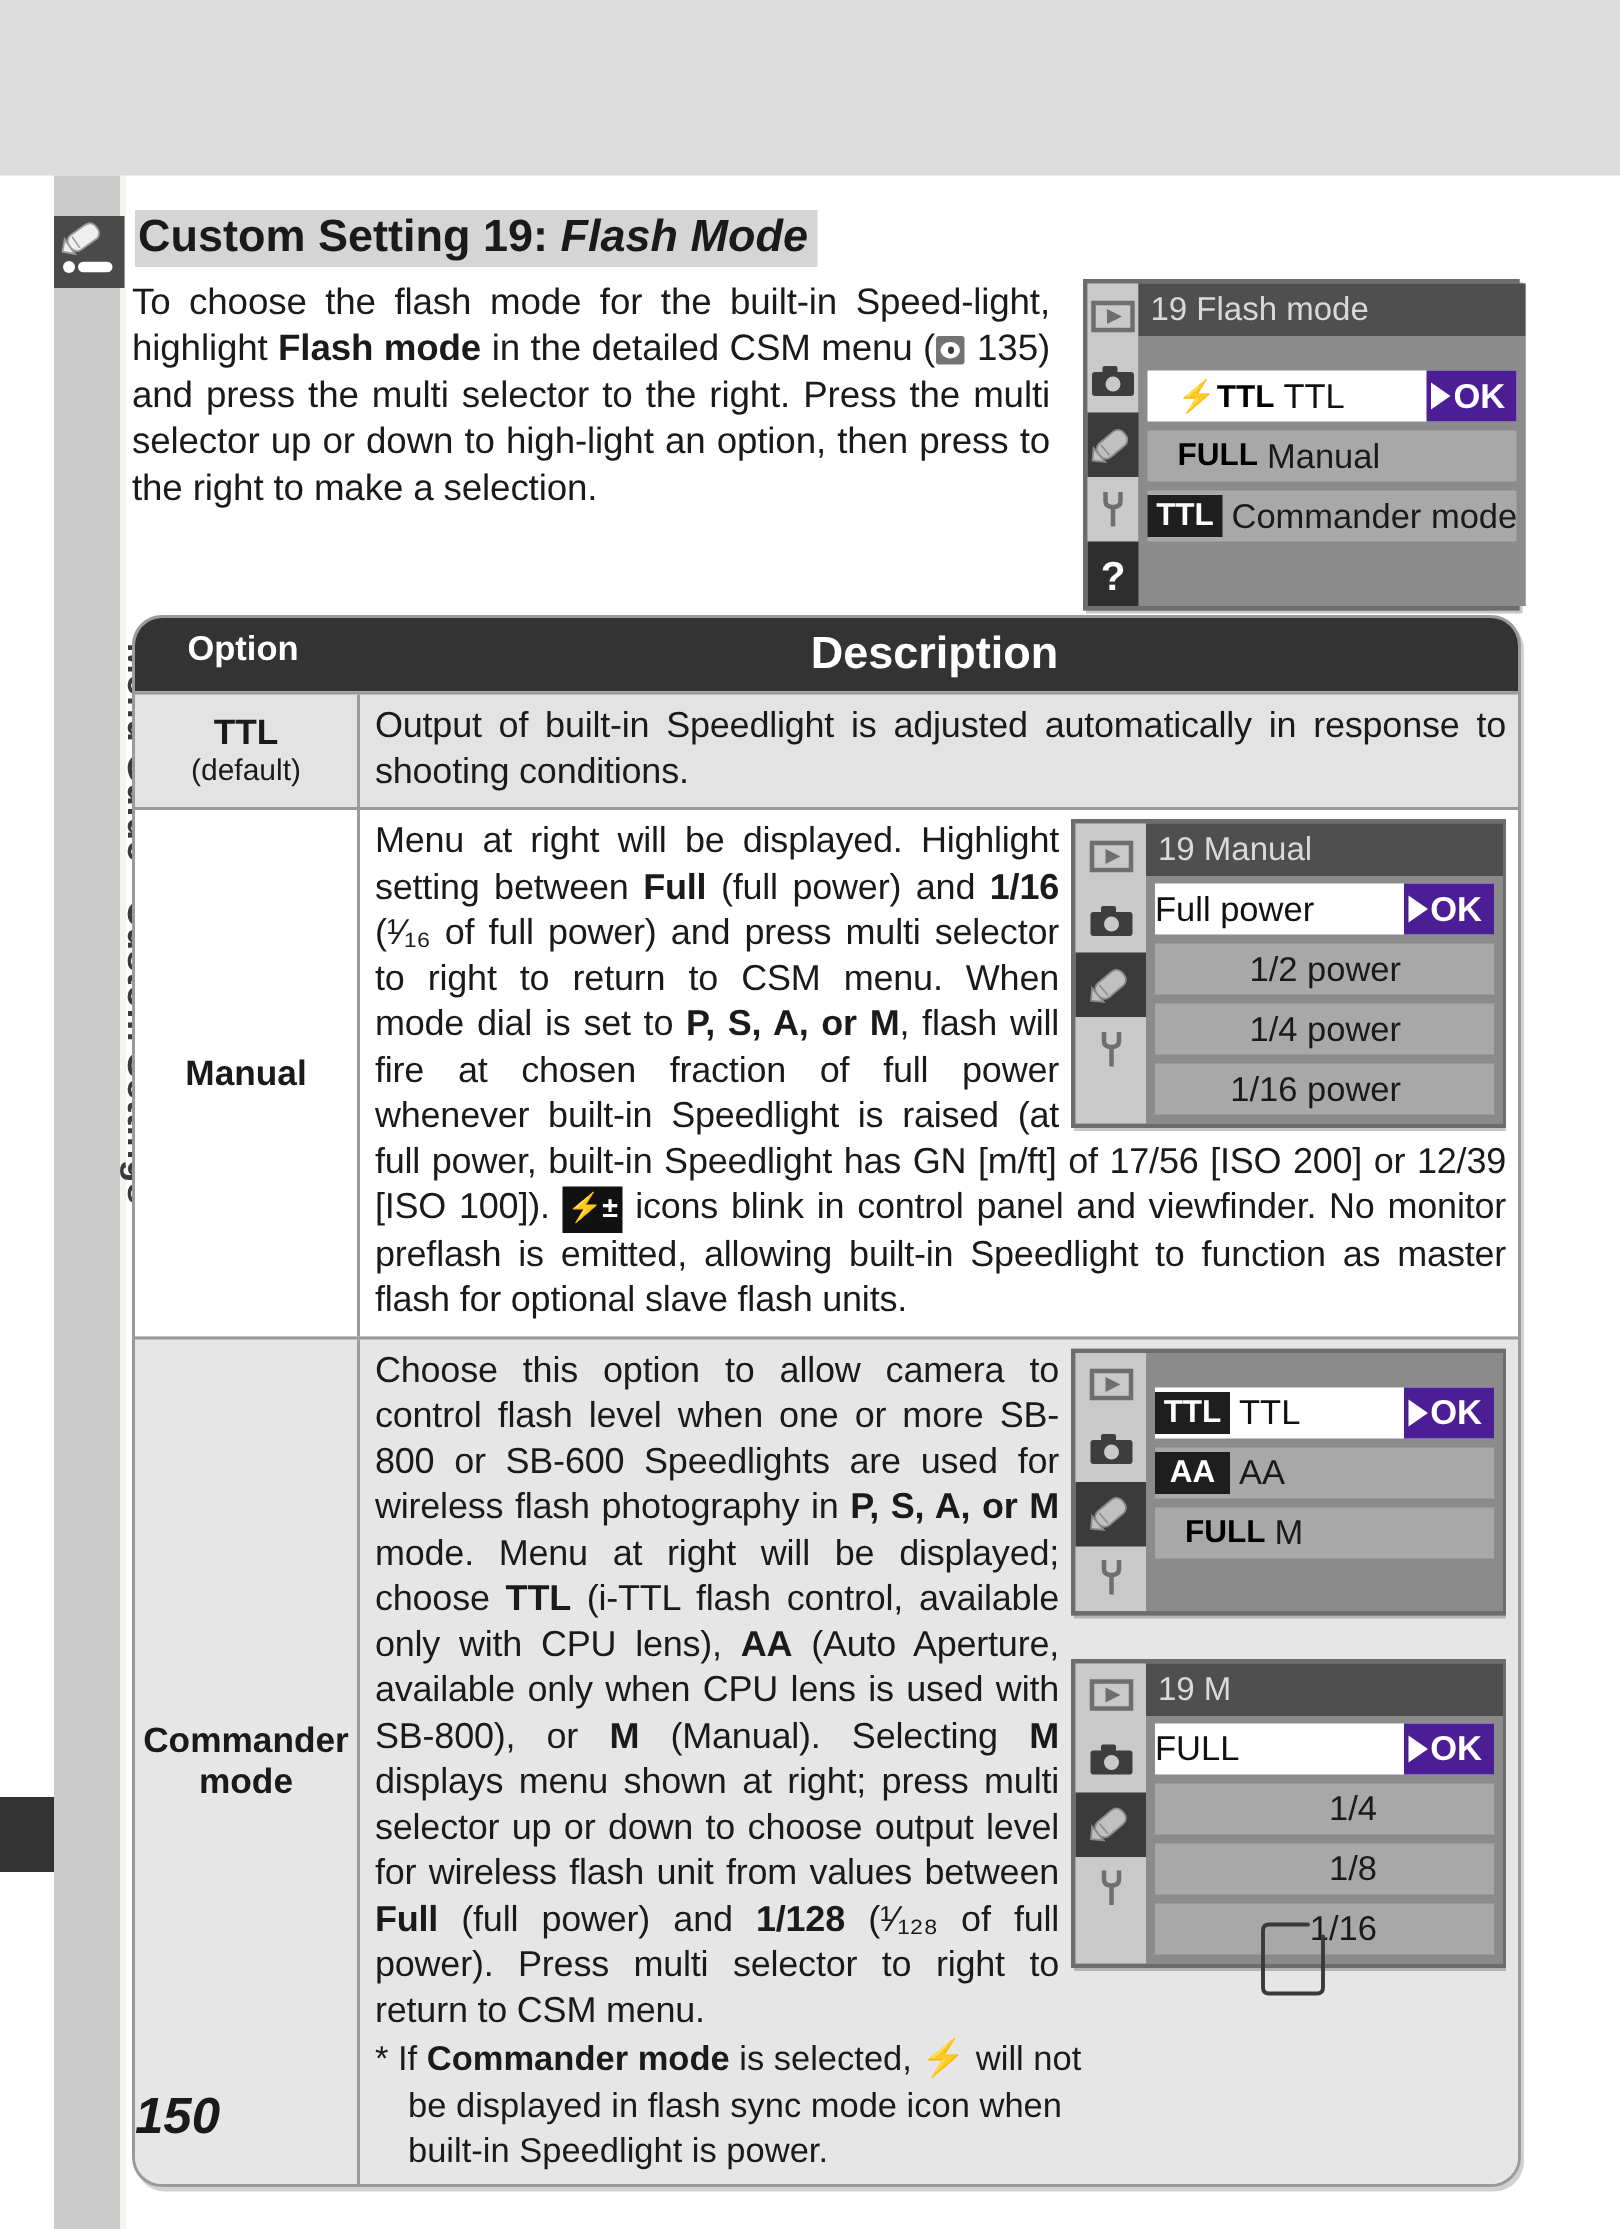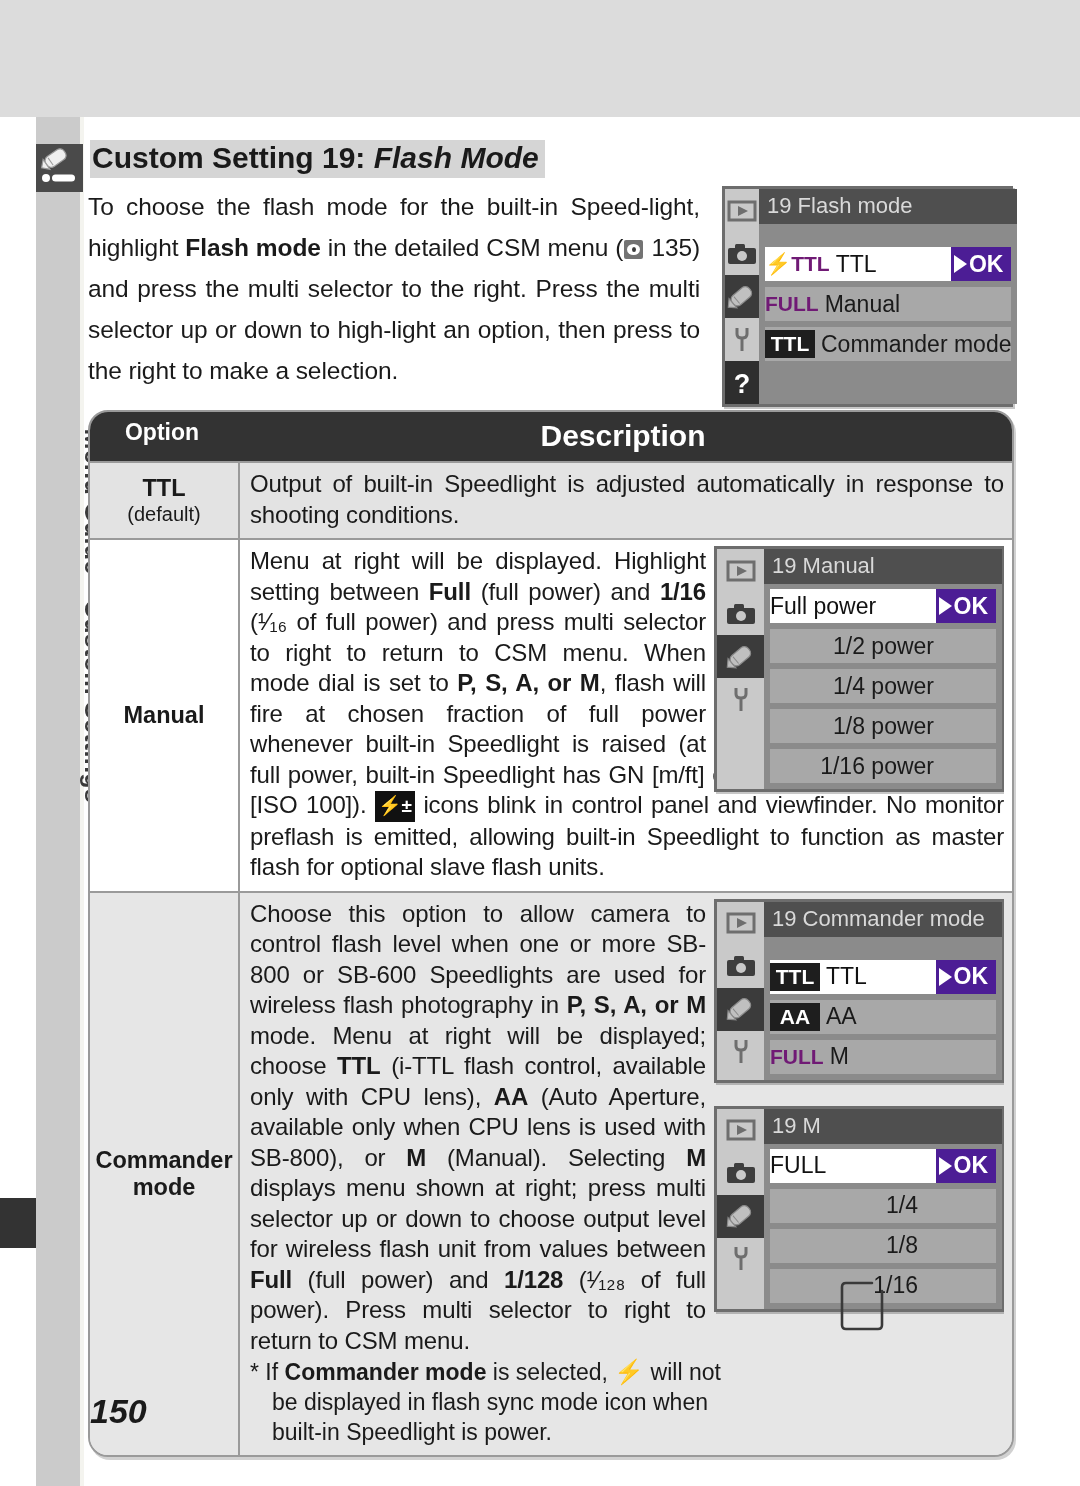--- a/index.html
+++ b/index.html
@@ -29,21 +29,21 @@
   .title{
     position:absolute;left:90px;top:140px;
     font-size:30px;font-weight:bold;
     background:#d5d5d5;padding:1px 6px 3px 2px;
     display:inline-block;white-space:nowrap;
   }
   .title .it{font-style:italic;}
 
   .intro{
     position:absolute;left:88px;top:186px;width:612px;
-    font-size:24.5px;line-height:41px;
+    font-size:24.5px;line-height:31px;
     text-align:justify;text-align-last:left;
     letter-spacing:-0.1px;
   }
   .intro b{font-weight:bold;}
   .ico-inline{
     display:inline-block;width:19px;height:19px;background:#737373;
     vertical-align:-3px;position:relative;margin:0 1px;border-radius:2px;
   }
   .ico-inline:after{
     content:"";position:absolute;left:3px;top:4px;width:13px;height:11px;
@@ -99,22 +99,23 @@
   .rail-i.sel{background:#3b3b3b;}
   .rail-i.help{background:#2e2e2e;}
   .lcd-body{flex:1;background:#8b8b8b;display:flex;flex-direction:column;}
   .lcd-title{background:#4f4f4f;color:#d9d9d9;font-size:22px;padding:4px 6px 5px 8px;white-space:nowrap;}
   .lcd-list{padding:5px 6px 6px 6px;background:#8b8b8b;flex:1;}
   .lcd-item{display:flex;align-items:center;height:34px;margin-bottom:6px;background:#a8a8a8;}
   .lcd-item:last-child{margin-bottom:0;}
   .lcd-item.blank{background:#8b8b8b;height:12px;}
   .lcd-item .badge{
     display:inline-flex;align-items:center;justify-content:center;
-    min-width:44px;height:28px;font-size:21px;font-weight:bold;color:#701a75;
+    min-width:44px;height:28px;font-size:21px;font-weight:bold;color:#000000;
     margin-right:6px;
+    padding-left:20px;
   }
   .lcd-item .badge.inv{background:#1e1e1e;color:#fff;padding:0 3px;}
   .lcd-item .lbl{font-size:23px;color:#1a1a1a;white-space:nowrap;}
   .lcd-item.sel-white{background:#ffffff;}
   .lcd-item.sel-white .lbl{color:#111;}
   .ok{
     margin-left:auto;background:#4c1d95;color:#fff;font-size:23px;font-weight:bold;
     height:34px;display:flex;align-items:center;padding:0 8px 0 3px;
   }
   .ok .tri{
@@ -290,24 +291,20 @@
                   </div>
                   <div class="lcd-item center">
                     <span class="lbl">1/2 power</span>
                       <span style="width:62px;display:inline-block"></span>
                   </div>
                   <div class="lcd-item center">
                     <span class="lbl">1/4 power</span>
                       <span style="width:62px;display:inline-block"></span>
                   </div>
                   <div class="lcd-item center">
-                    <span class="lbl">1/8 power</span>
-                      <span style="width:62px;display:inline-block"></span>
-                  </div>
-                  <div class="lcd-item center">
                     <span class="lbl">1/16 power</span>
                       <span style="width:62px;display:inline-block"></span>
                   </div>
                 </div>
               </div>
             </div>
           </div>
         </div>
 
         <div class="ptext"><span>Menu at right will be displayed.  Highlight setting between </span><b>Full</b><span> (full power) and </span><b>1/16</b><span> (¹⁄₁₆ of full power) and press multi selector to right to return to CSM menu.  When mode dial is set to </span><b>P, S, A, or M</b><span>, flash will fire at chosen fraction of full power whenever built-in Speedlight is raised (at full power, built-in Speedlight has GN [m/ft] of 17/56 [ISO 200] or 12/39 [ISO 100]).  </span><span style="display:inline-block;background:#111;color:#fff;font-weight:bold;font-size:19px;padding:0 3px;vertical-align:1px;">⚡±</span><span> icons blink in control panel and viewfinder.  No monitor preflash is emitted, allowing built-in Speedlight to function as master flash for optional slave flash units.</span></div>
@@ -350,21 +347,20 @@
                     </svg>
                 </div>
                 <div class="rail-i">
                   <svg width="26" height="28" viewBox="0 0 26 28">
                       <path d="M8 2 L8 8 Q8 12 13 12 Q18 12 18 8 L18 2" fill="none" stroke="#6e6e6e" stroke-width="3"></path>
                       <line x1="13" y1="12" x2="13" y2="25" stroke="#6e6e6e" stroke-width="3"></line>
                     </svg>
                 </div>
               </div>
               <div class="lcd-body">
-                <div class="lcd-title">19 Commander mode</div>
                 <div class="lcd-list">
                   <div class="lcd-item blank"></div>
                   <div class="lcd-item sel-white">
                     <span class="badge inv">TTL</span>
                     <span class="lbl">TTL</span>
                     <span class="ok">
                         <span class="tri"></span>
                         <span>OK</span>
                       </span>
                   </div>

